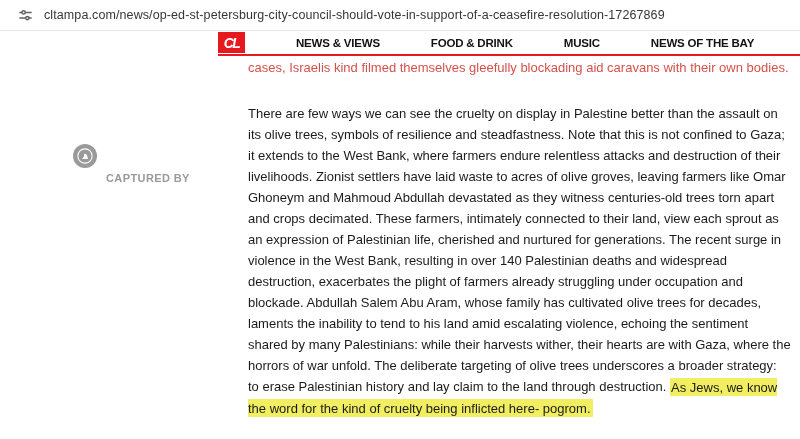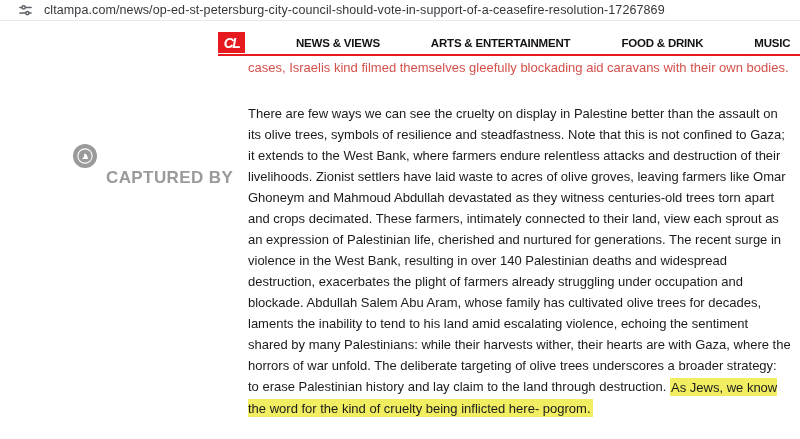--- a/index.html
+++ b/index.html
@@ -8,40 +8,40 @@
     --highlight_yellow:#f1ee62;
     --watermark_gray:#9a9a9a;
     --text_color:#1b1b1b;
   }
   *{box-sizing:border-box;margin:0;padding:0;}
   html,body{width:800px;height:439px;overflow:hidden;background:#fff;
     font-family:"Liberation Sans","DejaVu Sans",sans-serif;}
   .stage{position:relative;width:800px;height:439px;background:#fff;}
 
   
-  .browser-bar{position:absolute;top:0;left:0;right:0;height:21px;background:#fff;
+  .browser-bar{position:absolute;top:0;left:0;right:0;height:31px;background:#fff;
     border-bottom:1px solid #e5e7e9;display:flex;align-items:center;gap:11px;padding-left:18px;}
   .tune-icon{width:15px;height:15px;color:#5f6368;flex:0 0 auto;}
   .url-text{font-size:12.5px;color:#35363a;letter-spacing:0.1px;white-space:nowrap;}
 
   
   .nav{position:absolute;top:31px;left:218px;right:0;height:25px;
     border-bottom:2px solid var(--brand_red);display:flex;align-items:center;gap:19px;overflow:hidden;}
   .logo{flex:0 0 auto;width:27px;height:21px;background:var(--brand_red);color:#fff;
     display:flex;align-items:center;justify-content:center;font-weight:800;font-size:14px;
     letter-spacing:-1.5px;font-style:italic;}
   .nav-item{flex:0 0 auto;font-weight:700;font-size:11.5px;color:#121212;white-space:nowrap;
     letter-spacing:-0.2px;cursor:pointer;margin-left:32px;}
 
   
   .watermark{position:absolute;left:73px;top:126px;display:flex;align-items:center;gap:9px;}
   .canary-icon{width:24px;height:24px;border-radius:50%;background:var(--watermark_gray);
     display:flex;align-items:center;justify-content:center;flex:0 0 auto;}
   .canary-icon svg{width:18px;height:18px;}
-  .watermark-text{font-size:17px;font-weight:600;color:var(--watermark_gray);
+  .watermark-text{font-size:11px;font-weight:600;color:var(--watermark_gray);
     line-height:16.5px;letter-spacing:0.4px;white-space:nowrap;margin-top:44px;}
 
   
   .content{position:absolute;left:248px;top:57px;width:543px;color:var(--text_color);
     font-size:13px;line-height:21px;}
   .red-fragment{color:var(--link_red);cursor:pointer;}
   .article-body{margin-top:25px;}
   mark.hl{background:var(--highlight_yellow);color:inherit;padding:1.5px 2px 2px 1px;}
 </style>
 </head>
@@ -57,21 +57,20 @@
         <line x1="3" y1="16" x2="21" y2="16"></line>
           <circle cx="15" cy="16" r="2.6" fill="#fff"></circle>
       </svg>
     </span>
     <span class="url-text">cltampa.com/news/op-ed-st-petersburg-city-council-should-vote-in-support-of-a-ceasefire-resolution-17267869</span>
   </div>
 
   <div class="nav">
     <div class="logo">CL</div>
     <span class="nav-item">NEWS &amp; VIEWS</span>
-    <span class="nav-item">ARTS &amp; ENTERTAINMENT</span>
     <span class="nav-item">FOOD &amp; DRINK</span>
     <span class="nav-item">MUSIC</span>
     <span class="nav-item">NEWS OF THE BAY</span>
     <span class="nav-item">CALENDAR</span>
 
   </div>
 
   <div class="watermark">
     <span class="canary-icon">
       <svg viewBox="0 0 24 24">

